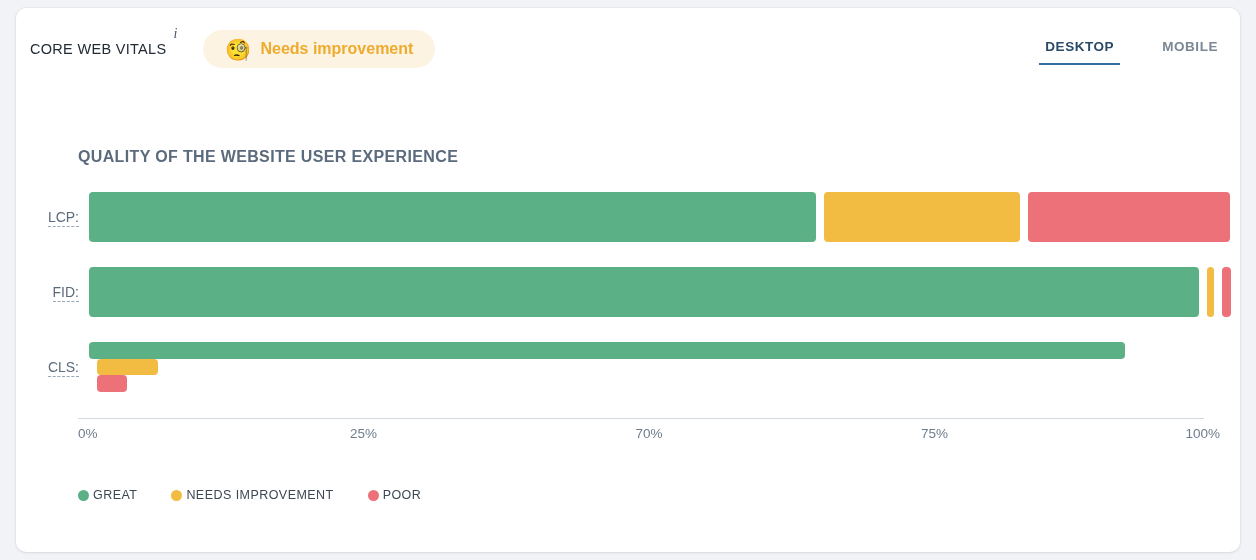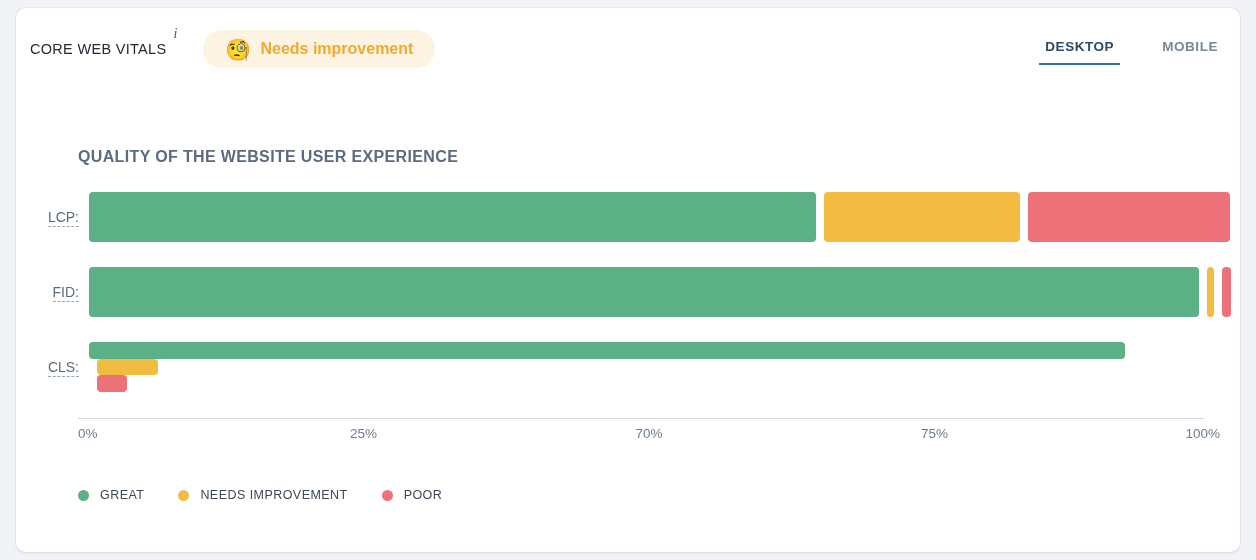--- a/index.html
+++ b/index.html
@@ -159,21 +159,21 @@
   }
 
   #legend {
     position: absolute;
     left: 62px;
     top: 392px;
     display: flex;
     align-items: center;
     gap: 34px;
   }
-  .legend-item { display: flex; align-items: center; gap: 11px; cursor: pointer; }
+  .legend-item { display: flex; align-items: center; gap: 4px; cursor: pointer; }
   .legend-dot { width: 11px; height: 11px; border-radius: 50%; }
   .legend-text {
     font-size: 12.5px;
     letter-spacing: 0.45px;
     color: #3d4754;
     white-space: nowrap;
   }
 </style>
 </head>
 <body>

